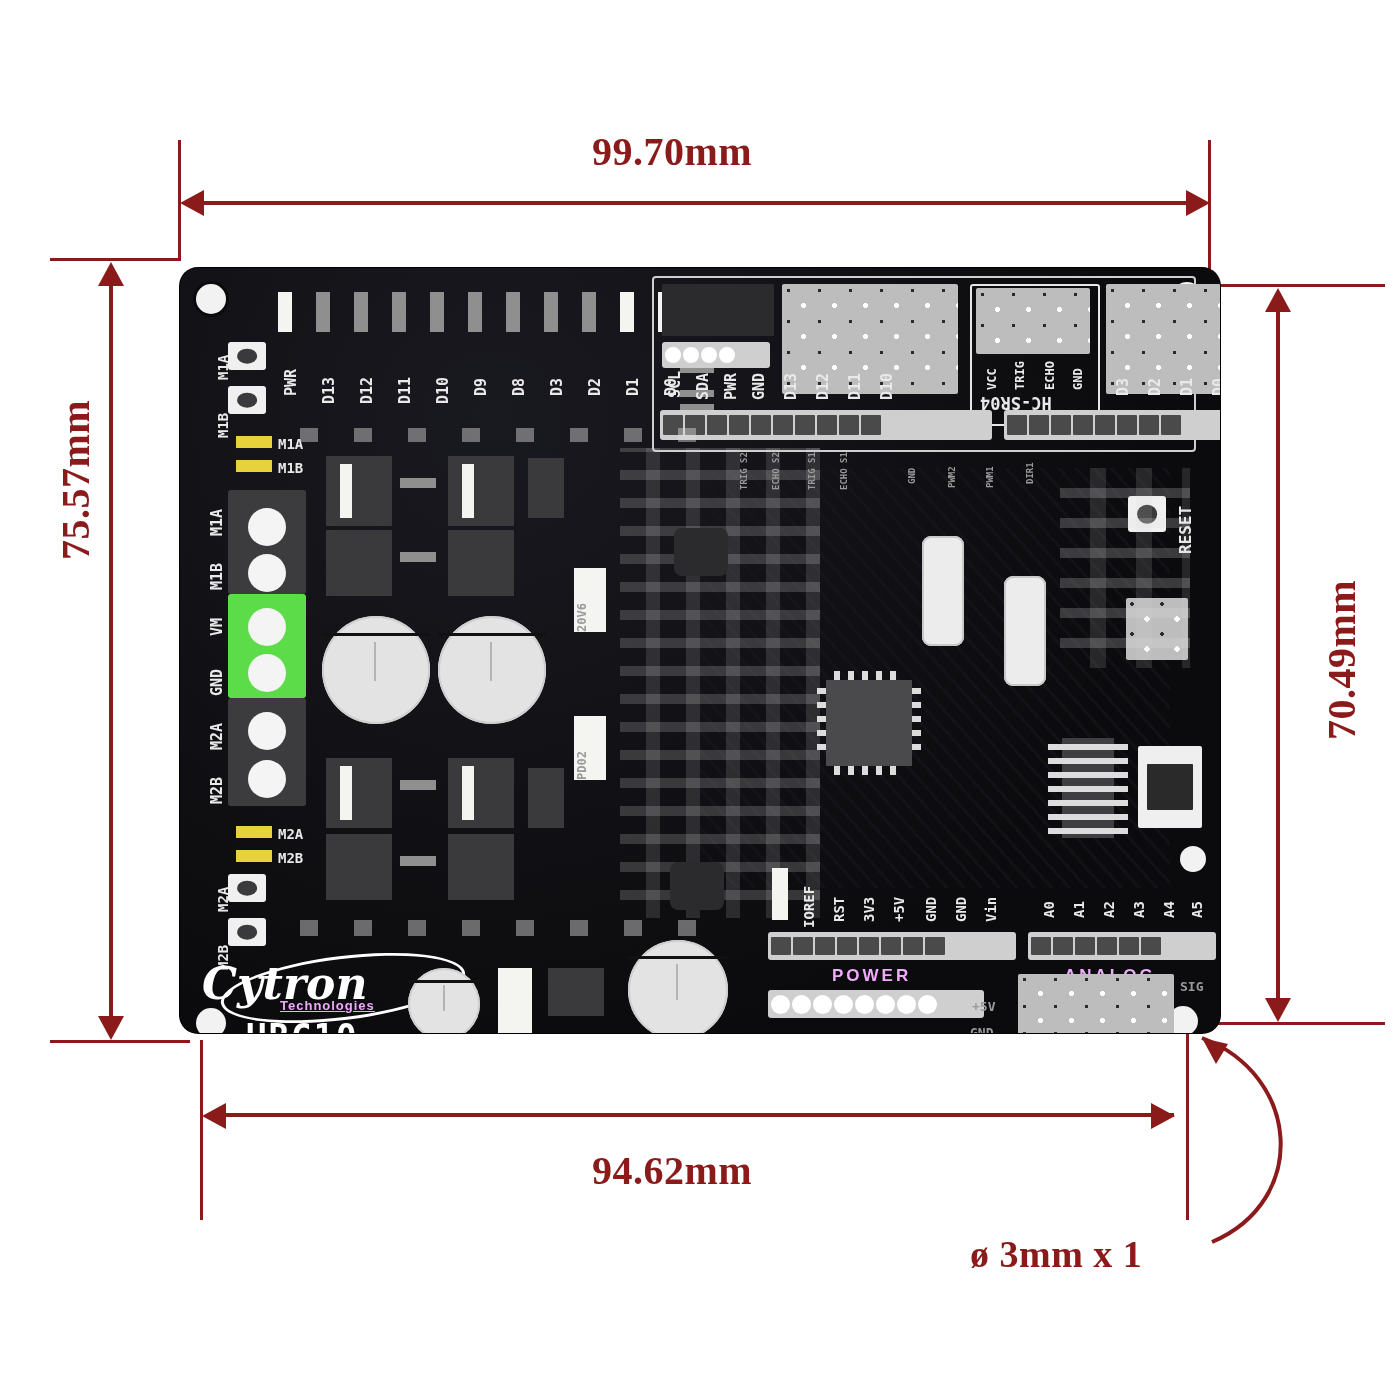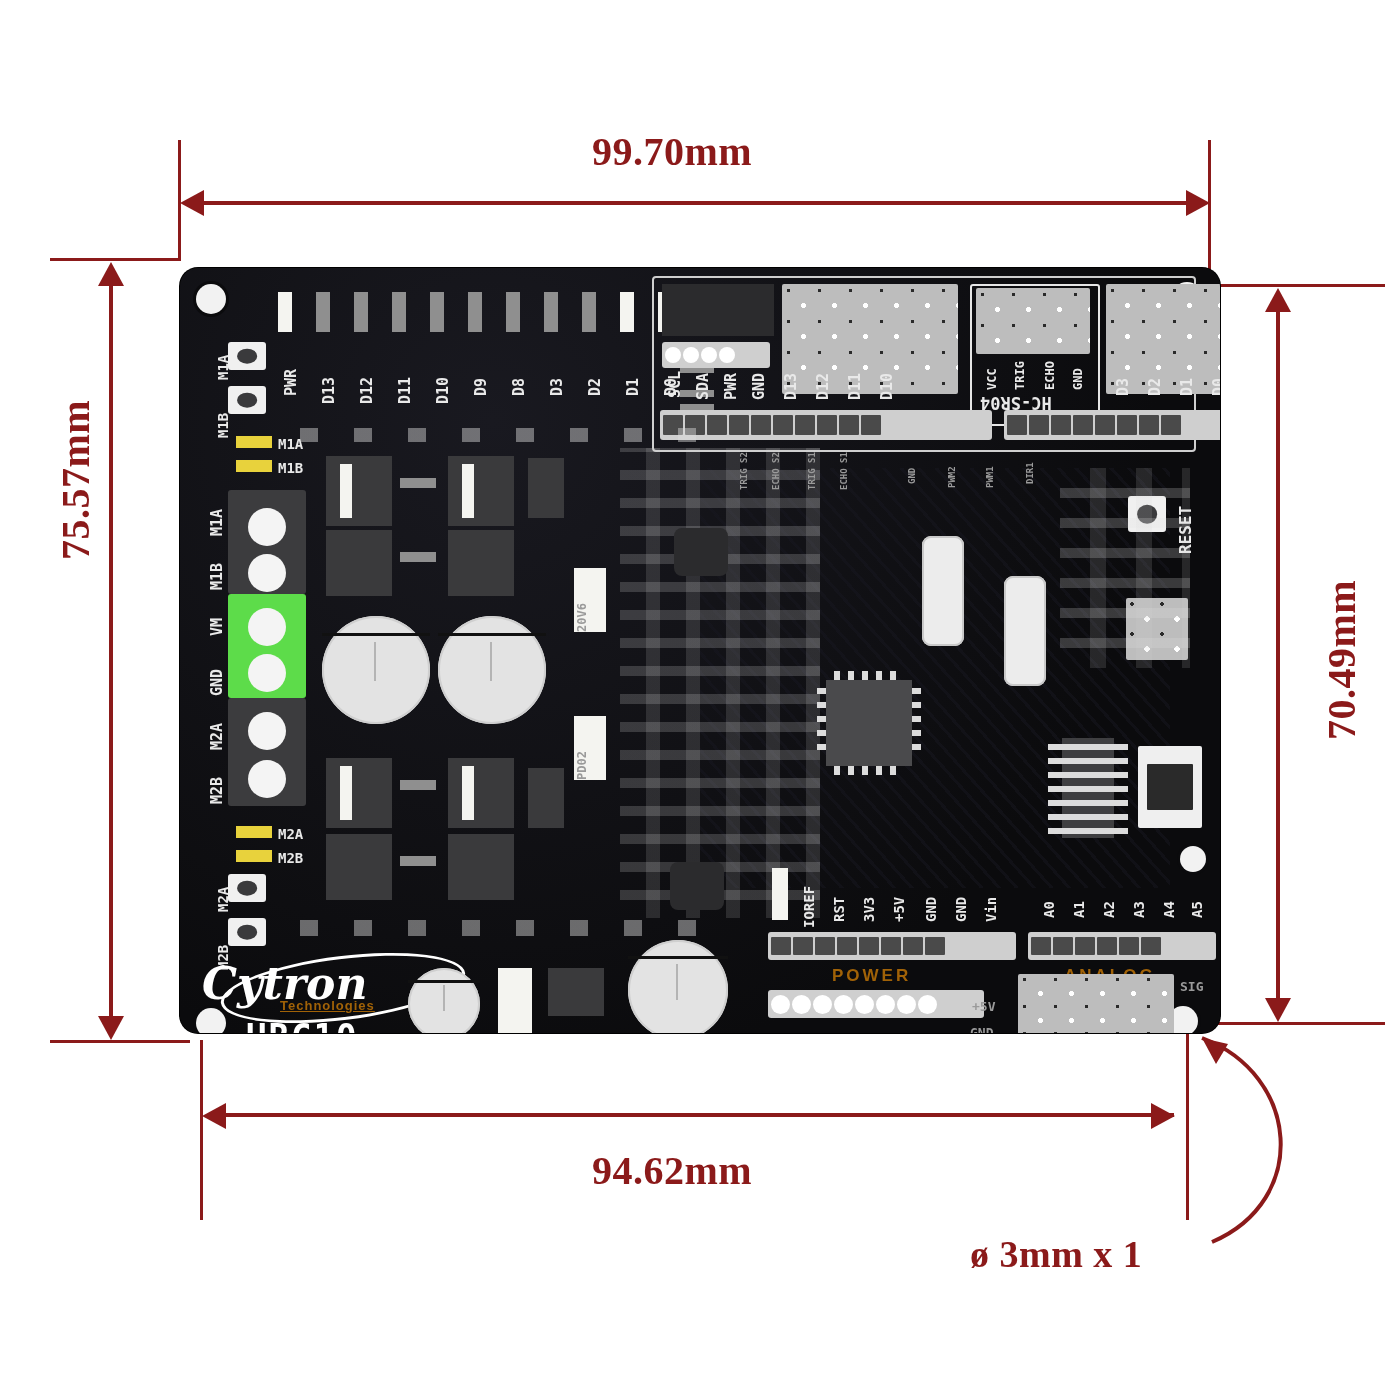--- a/index.html
+++ b/index.html
@@ -65,21 +65,21 @@
   .soic{position:absolute;background:#3f3f41;}
   .usb{position:absolute;background:#efefef;border-radius:2px;}
   .usb:after{content:"";position:absolute;left:14%;top:22%;right:14%;bottom:22%;
        background:#2a2a2a;border-radius:1px;}
 
   .logo{position:absolute;color:#fff;font-family:"DejaVu Serif",serif;
         font-style:italic;font-weight:bold;}
   .logoring{position:absolute;border:3px solid #fff;border-radius:50%;}
   .model{position:absolute;color:#fff;font-family:"DejaVu Sans Mono",monospace;
          font-weight:bold;}
-  .sub{position:absolute;color:#a16207;font-family:"Liberation Sans",sans-serif;
+  .sub{position:absolute;color:#f0abfc;font-family:"Liberation Sans",sans-serif;
        font-weight:bold;text-align:right;}
   .trace{position:absolute;background:#1c1c22;}
 </style>
 </head>
 <body>
 
 <div class="dimlayer">
 
   <div class="ext" style="left:178px;top:140px;width:3px;height:120px;"></div>
   <div class="ext" style="left:50px;top:258px;width:131px;height:3px;"></div>

